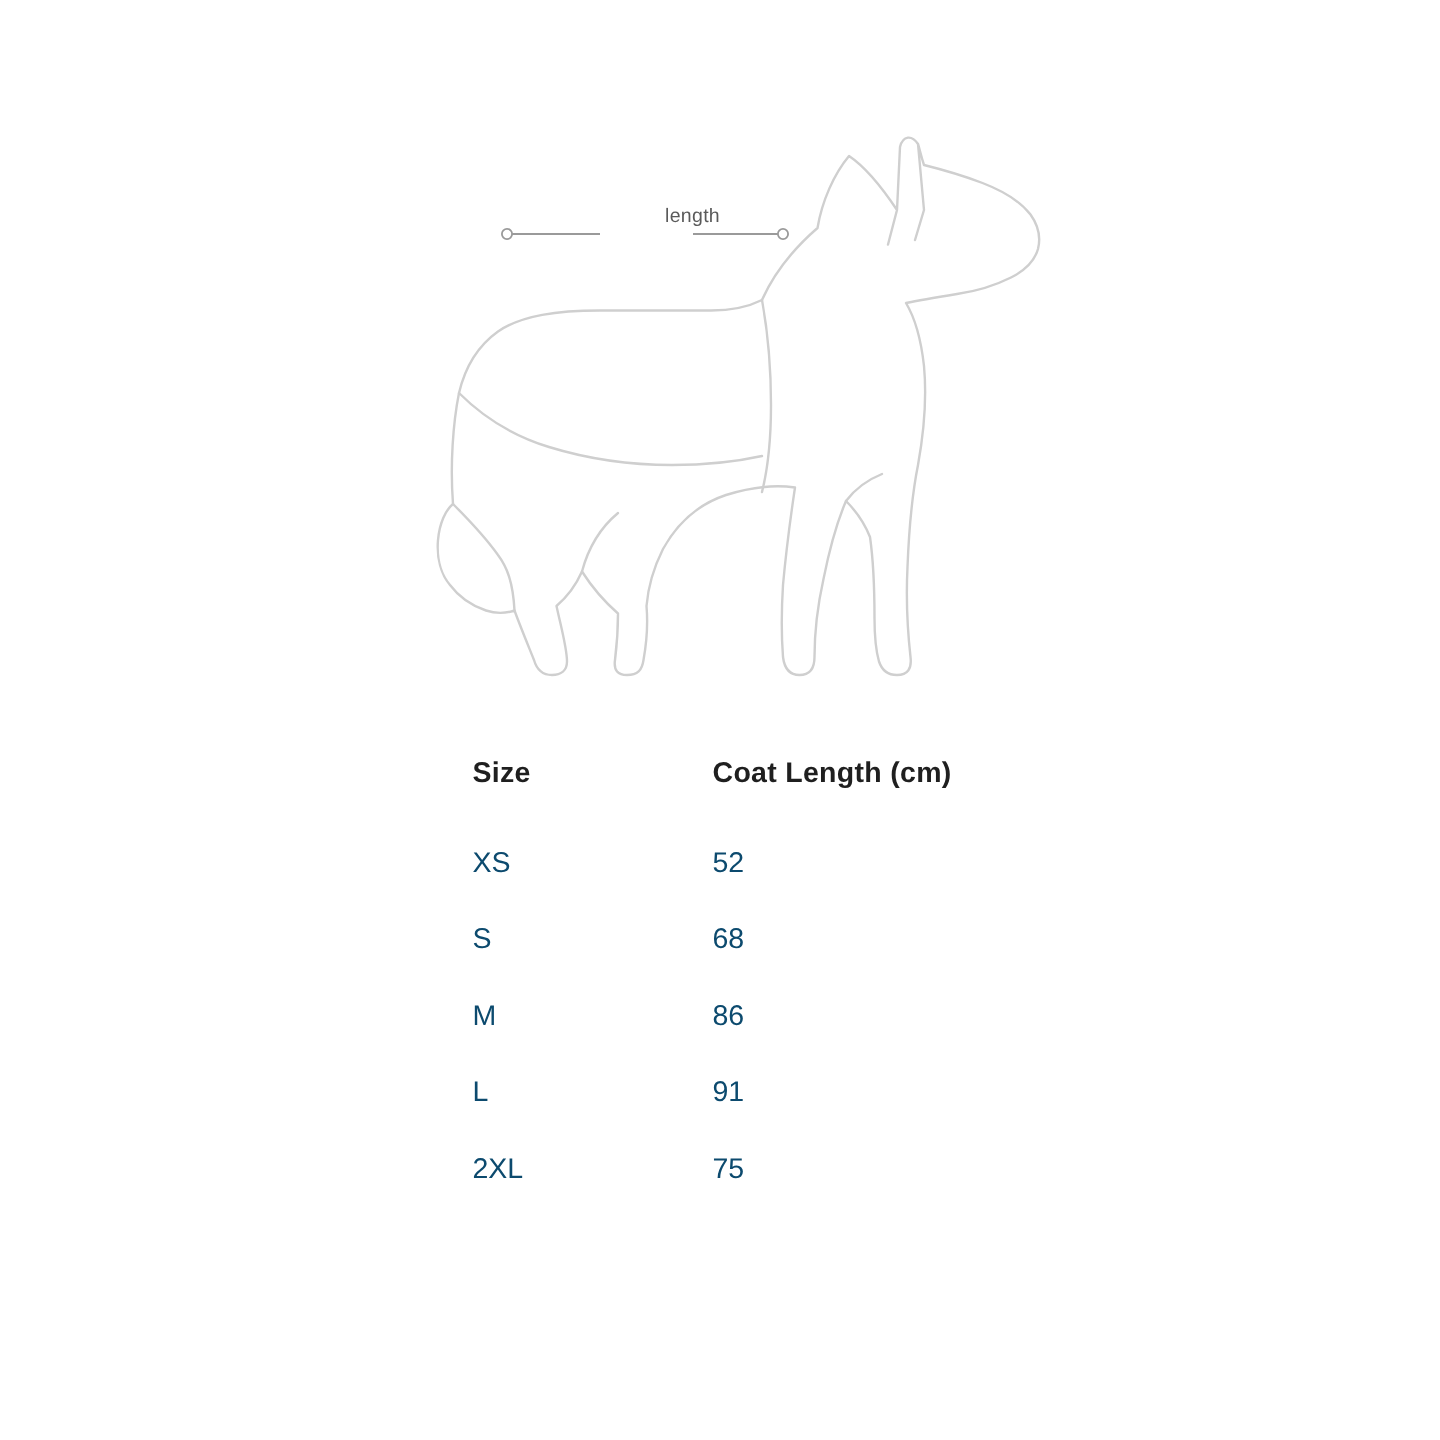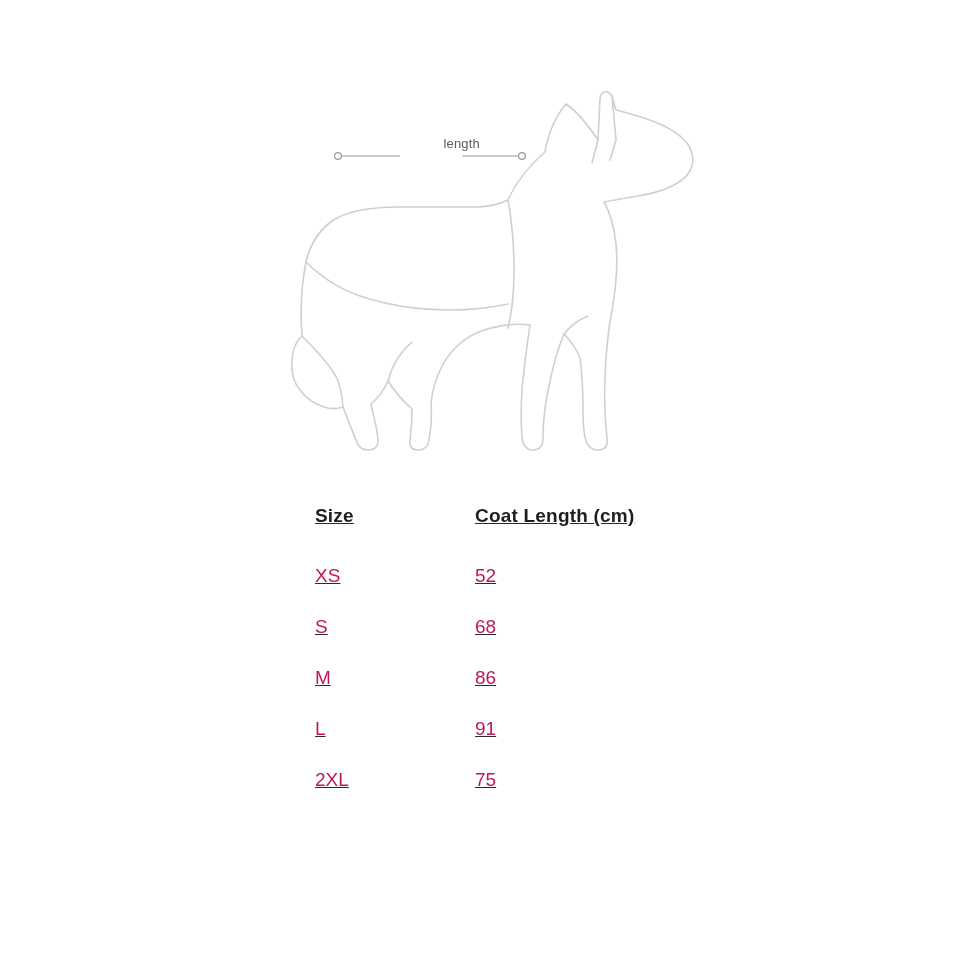--- a/index.html
+++ b/index.html
@@ -46,21 +46,20 @@
     color: #5a5a5a;
     letter-spacing: 0.2px;
   }
 
   
   .table-wrap {
     position: absolute;
     left: 0;
     top: 505px;
     width: 904px;
-    text-decoration: underline;
   }
   table.size-table {
     margin-left: 315px;
     border-collapse: collapse;
   }
   table.size-table th {
     text-align: left;
     font-size: 19px;
     font-weight: bold;
     color: #1f1f1f;
@@ -70,21 +69,21 @@
   table.size-table th.col-size,
   table.size-table td.col-size {
     width: 160px;
   }
   table.size-table th.col-len,
   table.size-table td.col-len {
     width: 230px;
   }
   table.size-table td {
     font-size: 19px;
-    color: #be185d;
+    color: #0c4a6e;
     padding: 0 0 29px 0;
     font-weight: normal;
   }
   table.size-table tr.row-last td {
     padding-bottom: 0;
     margin-top: 20px;
   }
 </style>
 </head>
 <body>

